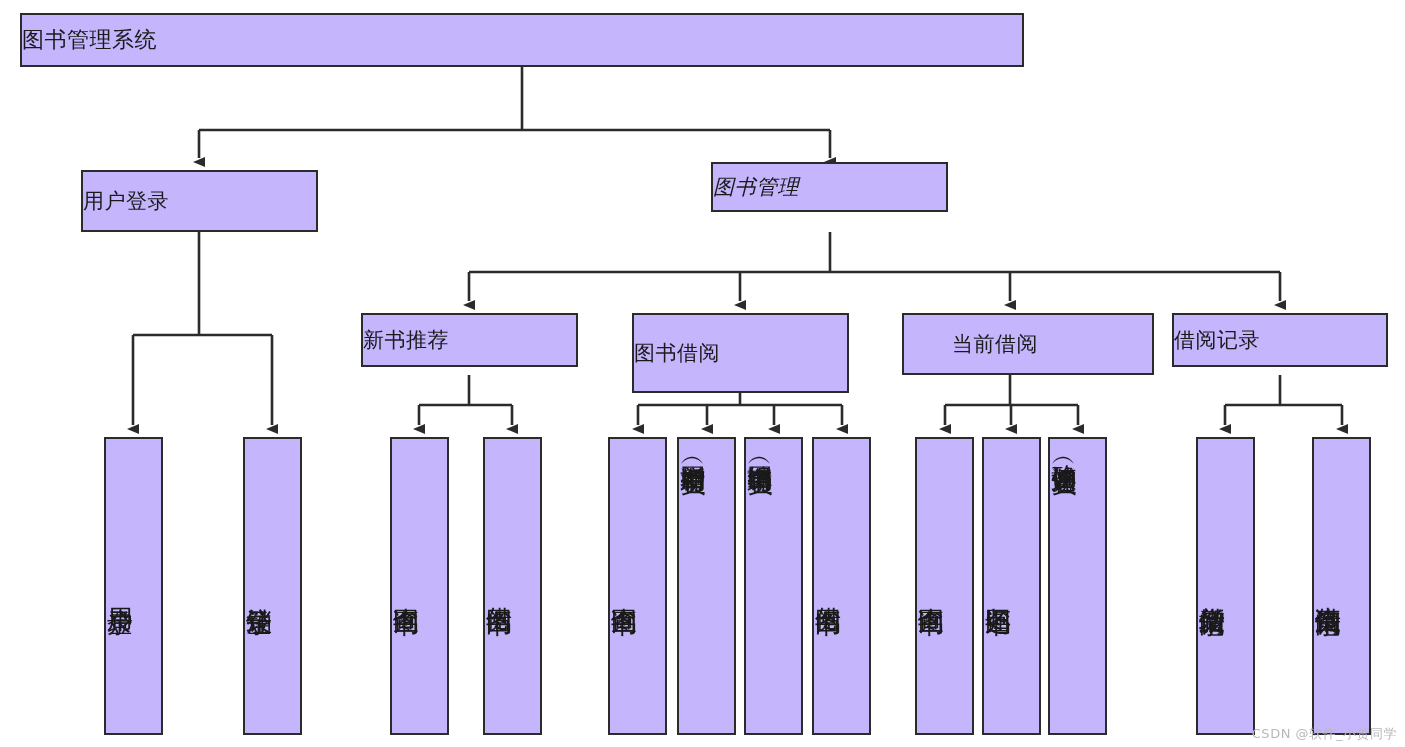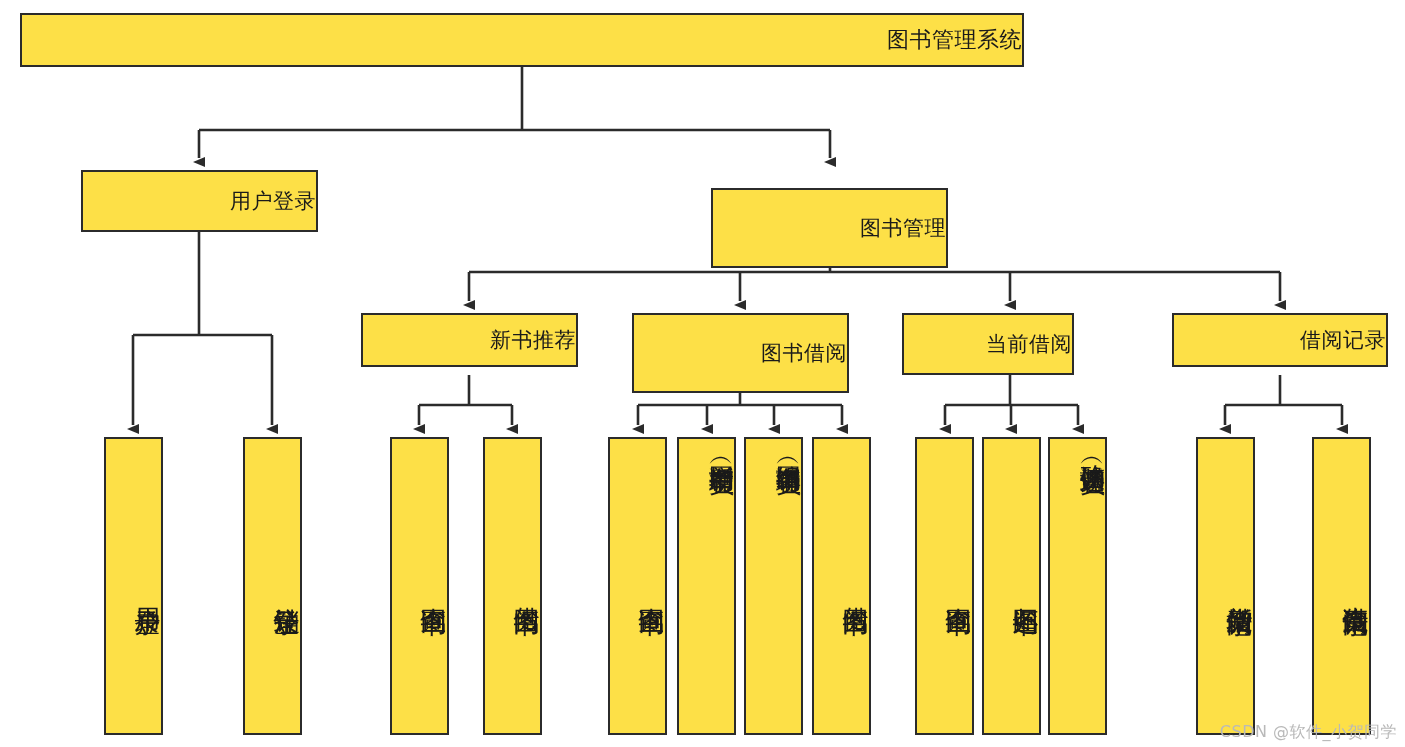--- a/index.html
+++ b/index.html
@@ -22,25 +22,25 @@
     position: absolute;
     left: 0;
     top: 0;
     width: 1405px;
     height: 747px;
     pointer-events: none;
   }
   .node {
     position: absolute;
     box-sizing: border-box;
-    background: #fde047;
+    background: #c4b5fd;
     border: 2px solid #2b2b2b;
     display: flex;
     align-items: center;
-    justify-content: flex-end;
+    justify-content: flex-start;
     color: #1a1a1a;
   }
   .node .label {
     display: block;
     text-align: center;
     line-height: 1.18;
     letter-spacing: 0.5px;
   }
   
   .node.horiz .label {
@@ -66,21 +66,21 @@
   .node.vert.tall .label {
     font-size: 25px;
   }
   .node.vert.center {
     align-items: center;
   }
   #watermark {
     position: absolute;
     right: 8px;
     bottom: 4px;
-    font-size: 16px;
+    font-size: 13px;
     color: #b9b9b9;
     letter-spacing: 0.5px;
     white-space: nowrap;
     pointer-events: none;
   }
 </style>
 </head>
 <body>
 
 <div id="canvas">
@@ -135,31 +135,31 @@
     </g>
   </svg>
 
   <div class="node horiz root" style="left:20px; top:13px; width:1004px; height:54px;">
     <span class="label">图书管理系统</span>
   </div>
 
   <div class="node horiz" style="left:81px; top:170px; width:237px; height:62px;">
     <span class="label">用户登录</span>
   </div>
-  <div class="node horiz" style="left:711px; top:188px; width:237px; height:80px;">
+  <div class="node horiz" style="left:711px; top:162px; width:237px; height:50px;font-style:italic;">
     <span class="label">图书管理</span>
   </div>
 
   <div class="node horiz" style="left:361px; top:313px; width:217px; height:54px;">
     <span class="label">新书推荐</span>
   </div>
   <div class="node horiz" style="left:632px; top:313px; width:217px; height:80px;">
     <span class="label">图书借阅</span>
   </div>
-  <div class="node horiz" style="left:902px; top:313px; width:172px; height:62px;">
+  <div class="node horiz" style="left:902px; top:313px; width:252px; height:62px;padding-left:48px;">
     <span class="label">当前借阅</span>
   </div>
   <div class="node horiz" style="left:1172px; top:313px; width:216px; height:54px;">
     <span class="label">借阅记录</span>
   </div>
 
   <div class="node vert center" style="left:104px; top:437px; width:59px; height:298px;">
     <span class="label">用户登录</span>
   </div>
   <div class="node vert center" style="left:243px; top:437px; width:59px; height:298px;">

